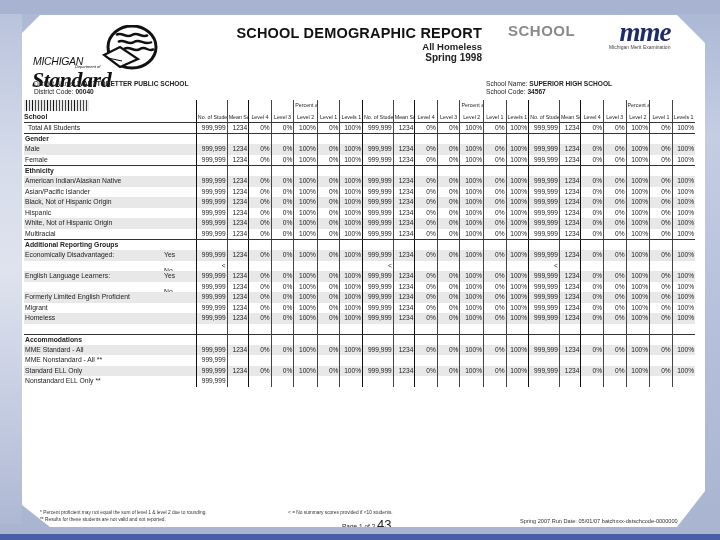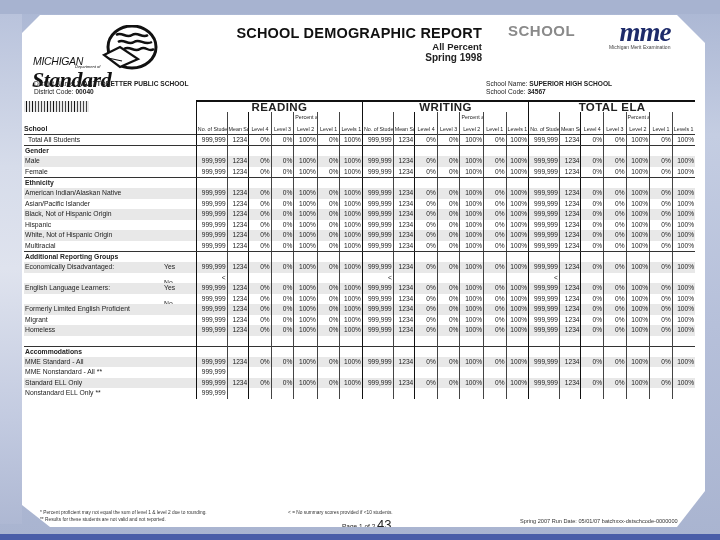--- a/index.html
+++ b/index.html
@@ -81,21 +81,21 @@
     <div class="edu">Standard</div>
   </div>
 
   <div class="district">
     <div><span>District Name:</span> <b>WANTTOBETTER PUBLIC SCHOOL</b></div>
     <div><span>District Code:</span> <b>00040</b></div>
   </div>
 
   <div class="title">
     <div class="t1">SCHOOL DEMOGRAPHIC REPORT</div>
-    <div class="t2">All Percent</div>
+    <div class="t2">All Homeless</div>
     <div class="t4">Spring 1998</div>
   </div>
 
   <div class="draft">SCHOOL</div>
 
   <div class="mme">
     <div class="m1">mme</div>
     <div class="m2">Michigan Merit Examination</div>
   </div>
 
@@ -123,26 +123,20 @@
         <col style="width:22px">
       <col style="width:30px">
         <col style="width:21px">
         <col style="width:22px">
         <col style="width:22px">
         <col style="width:23px">
         <col style="width:22px">
         <col style="width:22px">
     </colgroup>
     <thead>
-      <tr class="sec-title">
-        <th style="border-top:none"></th>
-        <th colspan="7" class="bl">READING</th>
-        <th colspan="7" class="bl">WRITING</th>
-        <th colspan="7" class="bl">TOTAL ELA</th>
-      </tr>
       <tr class="h2 bb" id="subhead">
           <th class="school-h">School</th>
           <th class="bl">No. of Students Assessed</th>
           <th class="blt">Mean Scale Score</th>
           <th class="bl" style="position:relative">
             <div style="height:7px"></div>
             <div>Level 4</div>
           </th>
           <th class="blt">
             <div style="height:7px"></div>

